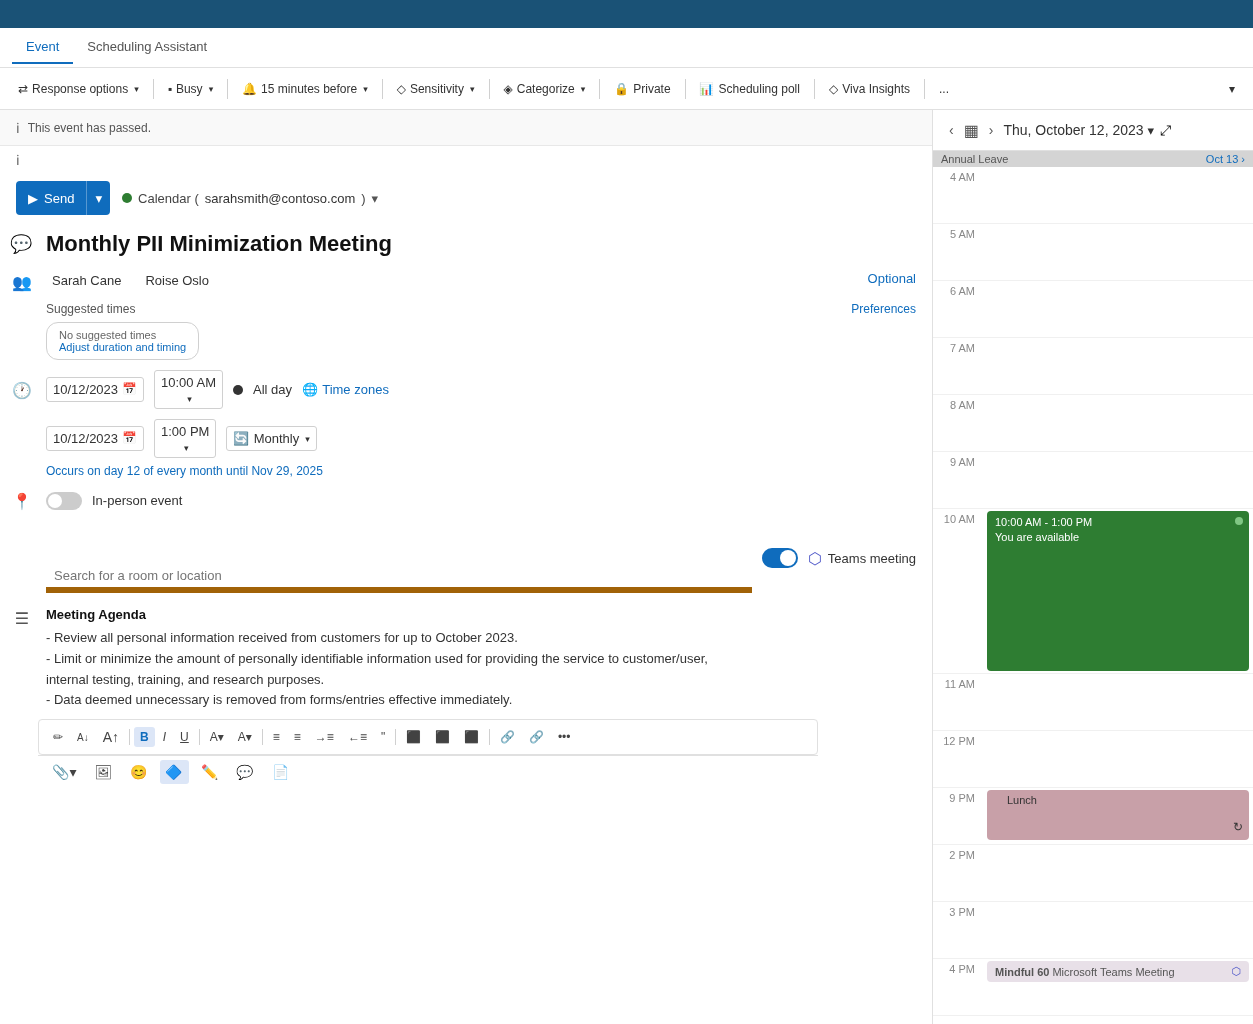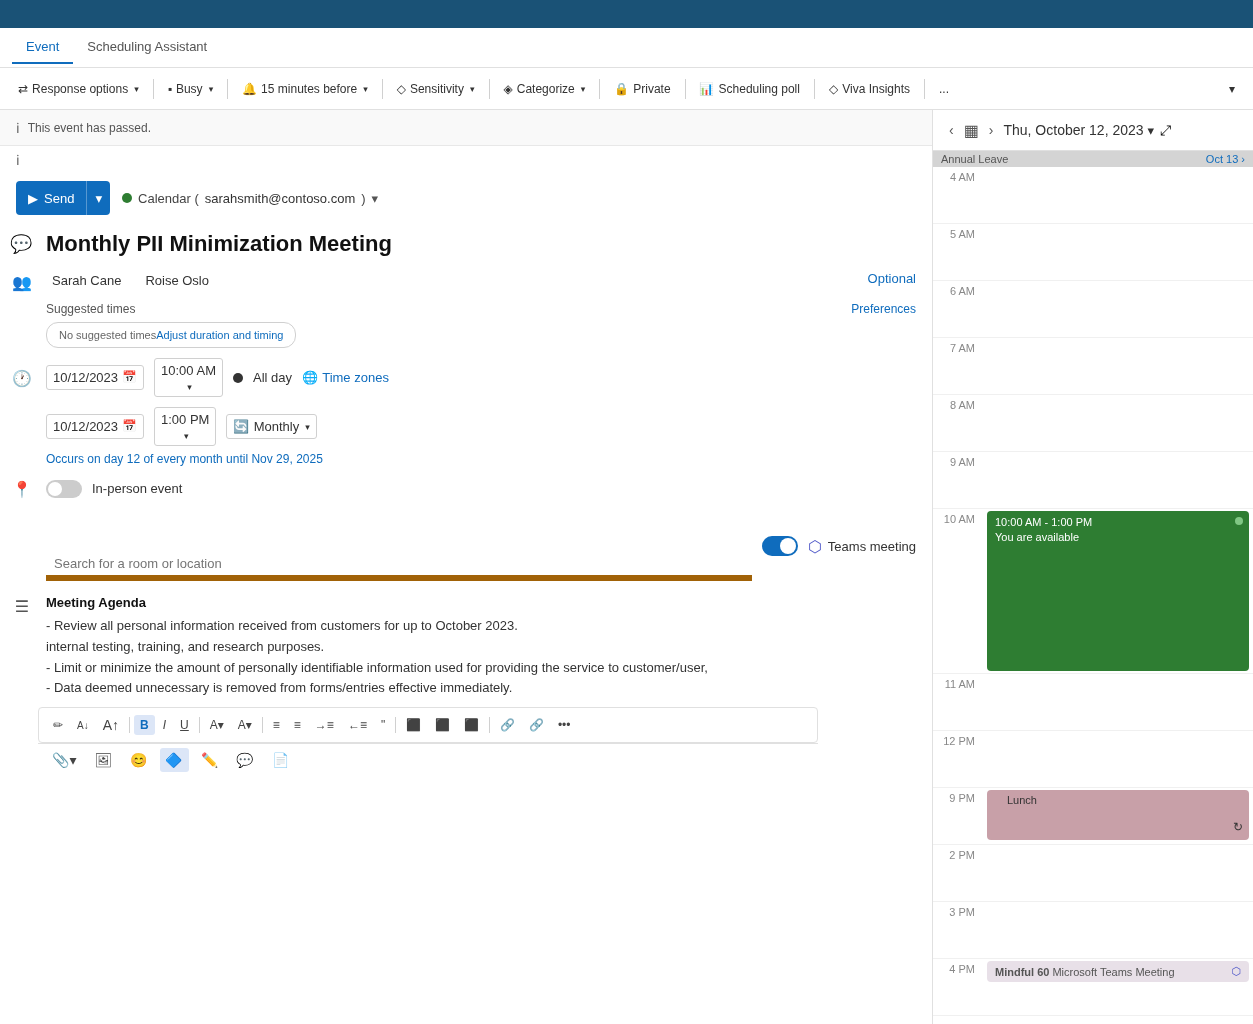--- a/index.html
+++ b/index.html
@@ -51,21 +51,21 @@
     .row-icon { min-width: 28px; text-align: center; color: #555; font-size: 16px; padding-top: 2px; }
     .attendees-names { display: flex; gap: 12px; flex: 1; }
     .attendee-name { font-size: 13px; color: #333; padding: 2px 6px; border-radius: 3px; cursor: pointer; }
     .optional-link { color: #0f6cbd; font-size: 13px; cursor: pointer; margin-left: auto; }
     
     
     .suggested-section { padding: 4px 16px 4px 46px; }
     .suggested-header { display: flex; align-items: center; justify-content: space-between; margin-bottom: 6px; }
     .suggested-label { font-size: 12px; color: #555; }
     .preferences-link { color: #0f6cbd; font-size: 12px; cursor: pointer; }
-    .no-suggested-box { display: inline-flex; flex-direction: row; padding: 6px 12px; border: 1px solid #d0d0d0; border-radius: 12px; min-width: 150px; }
+    .no-suggested-box { display: inline-flex; flex-direction: column; padding: 6px 12px; border: 1px solid #d0d0d0; border-radius: 12px; min-width: 150px; }
     .no-suggested-text { font-size: 11px; color: #666; }
     .adjust-link { font-size: 11px; color: #0f6cbd; cursor: pointer; }
     
     
     .datetime-section { display: flex; align-items: center; gap: 10px; padding: 6px 16px 6px 8px; }
     .datetime-field { display: flex; align-items: flex-start; gap: 4px; padding: 4px 6px; border: 1px solid #d0d0d0; border-radius: 3px; cursor: pointer; font-size: 13px; background: #fff; }
     .field-icon { color: #555; font-size: 12px; }
     .time-dropdown { display: flex; align-items: center; gap: 4px; padding: 4px 6px; border: 1px solid #d0d0d0; border-radius: 3px; cursor: pointer; font-size: 13px; flex-direction: column; }
     .black-dot { width: 10px; height: 10px; border-radius: 50%; background: #333; }
     .allday-label { font-size: 13px; color: #333; }
@@ -302,22 +302,22 @@
         <span>Teams meeting</span>
       </div>
     </div>
 
     <div class="body-section">
       <div class="row-icon">☰</div>
       <div class="body-content">
         <div class="body-label">Meeting Agenda</div>
         <div class="agenda-text">
           <div>- Review all personal information received from customers for up to October 2023.</div>
+          <div>- Limit or minimize the amount of personally identifiable information used for providing the service to customer/user,</div>
           <div>  internal testing, training, and research purposes.</div>
-          <div>- Limit or minimize the amount of personally identifiable information used for providing the service to customer/user,</div>
           <div>- Data deemed unnecessary is removed from forms/entries effective immediately.</div>
         </div>
       </div>
     </div>
 
     <div class="format-toolbar" style="margin-left:38px; border:1px solid #e0e0e0; border-radius:4px; max-width:780px">
       <button class="fmt-btn">✏</button>
       <button class="fmt-btn" style="font-size:10px">A↓</button>
       <button class="fmt-btn" style="font-size:14px">A↑</button>
       <div class="fmt-divider"></div>

